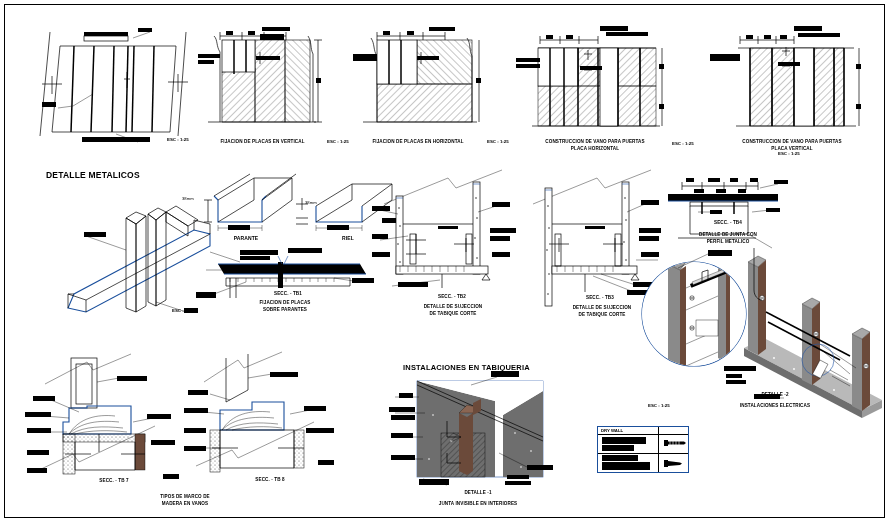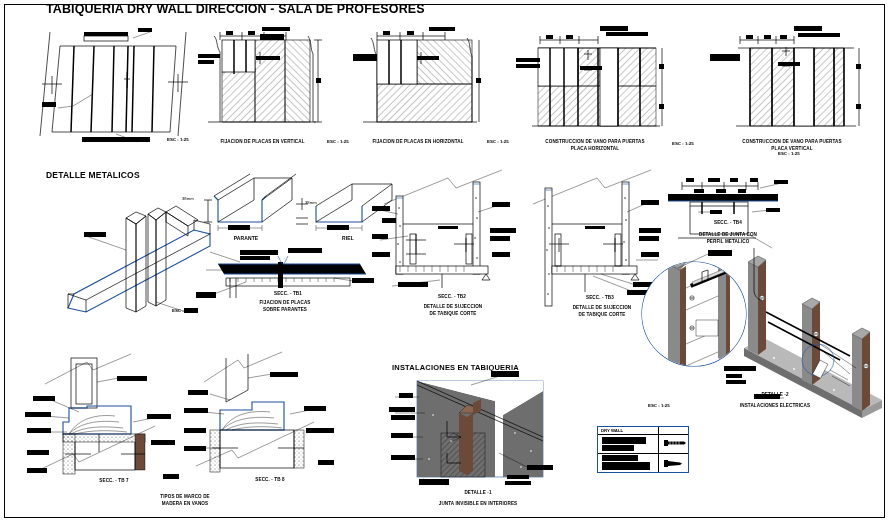--- a/index.html
+++ b/index.html
@@ -74,21 +74,20 @@
     white-space: nowrap;
   }
 </style>
 </head>
 <body>
 
 <div id="sheet">
 
   <div class="frame"></div>
 
-  <div class="sheet-title">TABIQUERIA DRY WALL DIRECCION - SALA DE PROFESORES</div>
 
   <div class="dwg" style="left:38px;top:24px;width:150px;height:120px;">
     <svg width="150" height="120">
       <g>
         <path class="ln" d="M22,22 L138,22 L132,108 L14,108 Z"></path>
         <line class="ln" x1="12" y1="8" x2="2" y2="112"></line>
         <line class="ln" x1="148" y1="8" x2="140" y2="112"></line>
       </g>
       <g>
         <line class="ln-th" x1="36" y1="22" x2="33" y2="108"></line>
@@ -735,21 +734,21 @@
       <rect class="fill-k" x="114" y="46" width="22" height="5"></rect>
       <rect class="fill-k" x="116" y="68" width="28" height="5"></rect>
       <rect class="fill-k" x="128" y="100" width="16" height="5"></rect>
     </svg>
   </div>
   <div class="cap" style="left:240px;top:477px;width:60px;">SECC. - TB 8</div>
 
   <div class="cap" style="left:130px;top:494px;width:110px;">TIPOS DE MARCO DE
 MADERA EN VANOS</div>
 
-  <div class="sec-head" style="left:392px;top:363px;font-size:7.5px;">INSTALACIONES EN TABIQUERIA</div>
+  <div class="sec-head" style="left:403px;top:363px;font-size:7.5px;">INSTALACIONES EN TABIQUERIA</div>
 
   <div class="dwg" style="left:403px;top:375px;width:148px;height:118px;">
     <svg width="148" height="118">
       <defs>
         <pattern id="hatchI" patternUnits="userSpaceOnUse" width="4" height="4" patternTransform="rotate(45)">
           <line x1="0" y1="0" x2="0" y2="4" stroke="#000" stroke-width="0.5"></line>
         </pattern>
       </defs>
       <rect x="14" y="6" width="126" height="96" class="blue-thin" fill="none"></rect>
       <g>

